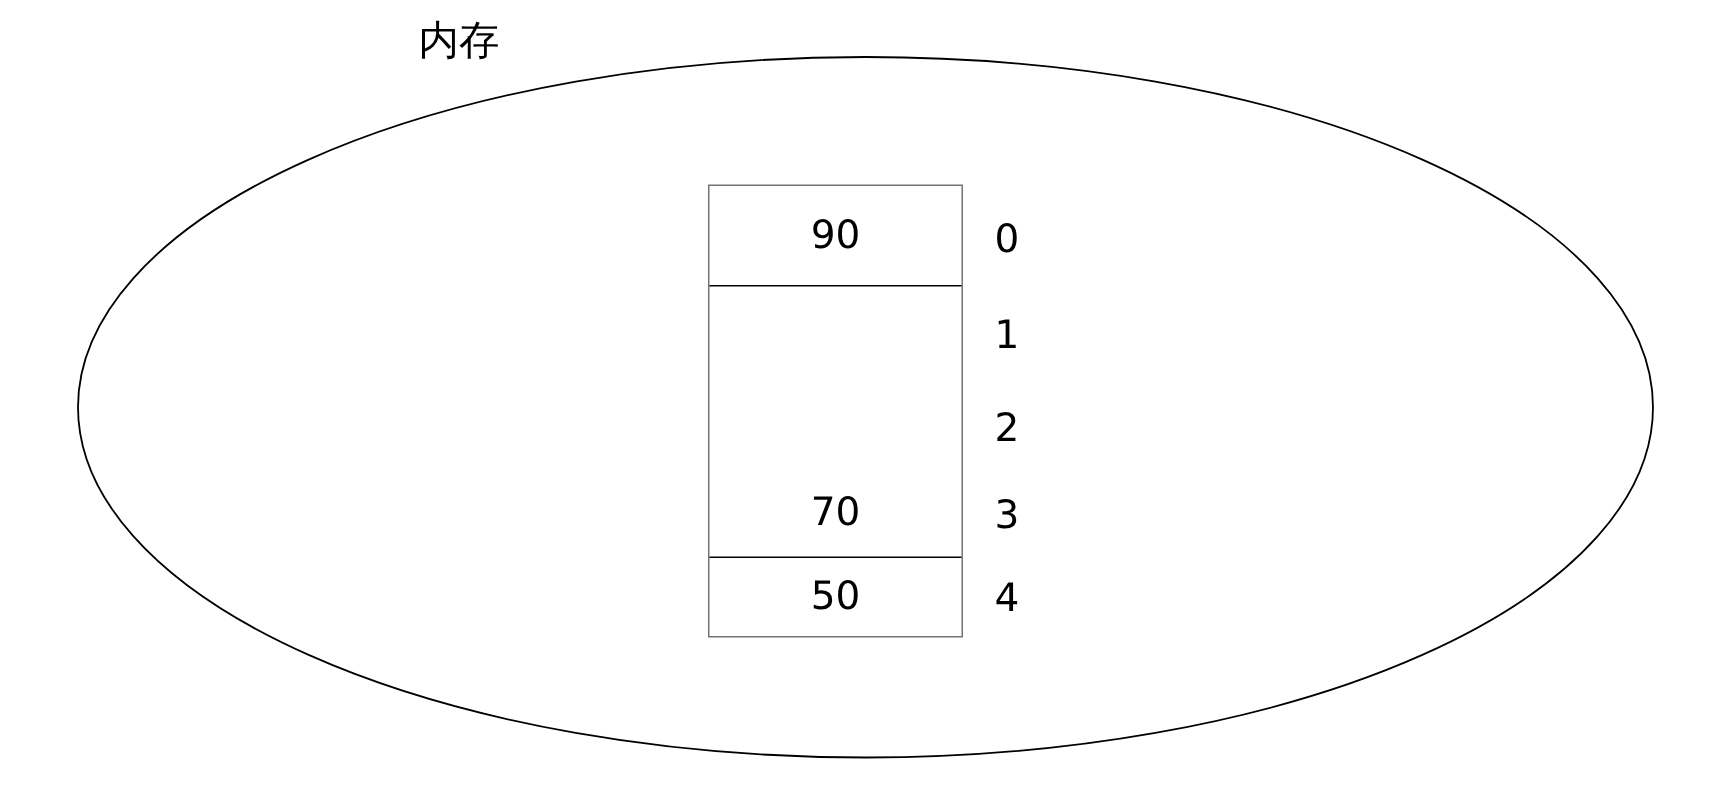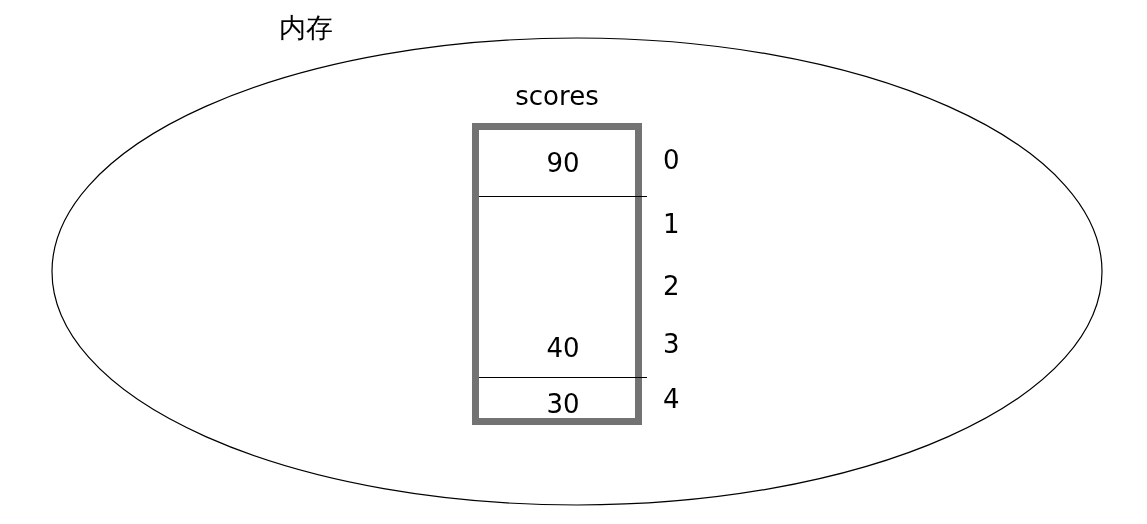--- a/index.html
+++ b/index.html
@@ -44,21 +44,21 @@
     white-space: nowrap;
     color: #000000;
   }
   .array-table {
     position: absolute;
     left: 472px;
     top: 123px;
     width: 170px;
     height: 302px;
     box-sizing: border-box;
-    border: 7px solid #737373;
+    border: 1px solid #737373;
   }
   .array-cell {
     position: absolute;
     left: 0;
     width: 168px;
     box-sizing: border-box;
     border-bottom: 1px solid #000000;
     display: flex;
     align-items: center;
     justify-content: center;
@@ -83,26 +83,25 @@
 <body>
 
 <div id="canvas">
 
   <svg id="memory-ellipse-svg" viewBox="0 0 1147 524" aria-hidden="true">
     <ellipse cx="577" cy="271.5" rx="525" ry="233.5" fill="none" stroke="#000000" stroke-width="1.2"></ellipse>
   </svg>
 
   <div class="memory-label">内存</div>
 
-  <div class="array-name-label">scores</div>
 
   <div class="array-table">
     <div class="array-cell" style="top:0px;   height:67px;">90</div>
-    <div class="array-cell" style="top:189px; height:59px;">40</div>
-    <div class="array-cell last" style="top:248px; height:52px;">30</div>
+    <div class="array-cell" style="top:189px; height:59px;">70</div>
+    <div class="array-cell last" style="top:248px; height:52px;">50</div>
   </div>
 
   <div class="index-label" style="top:147px;">0</div>
   <div class="index-label" style="top:211px;">1</div>
   <div class="index-label" style="top:273px;">2</div>
   <div class="index-label" style="top:331px;">3</div>
   <div class="index-label" style="top:386px;">4</div>
 
 </div>
 

